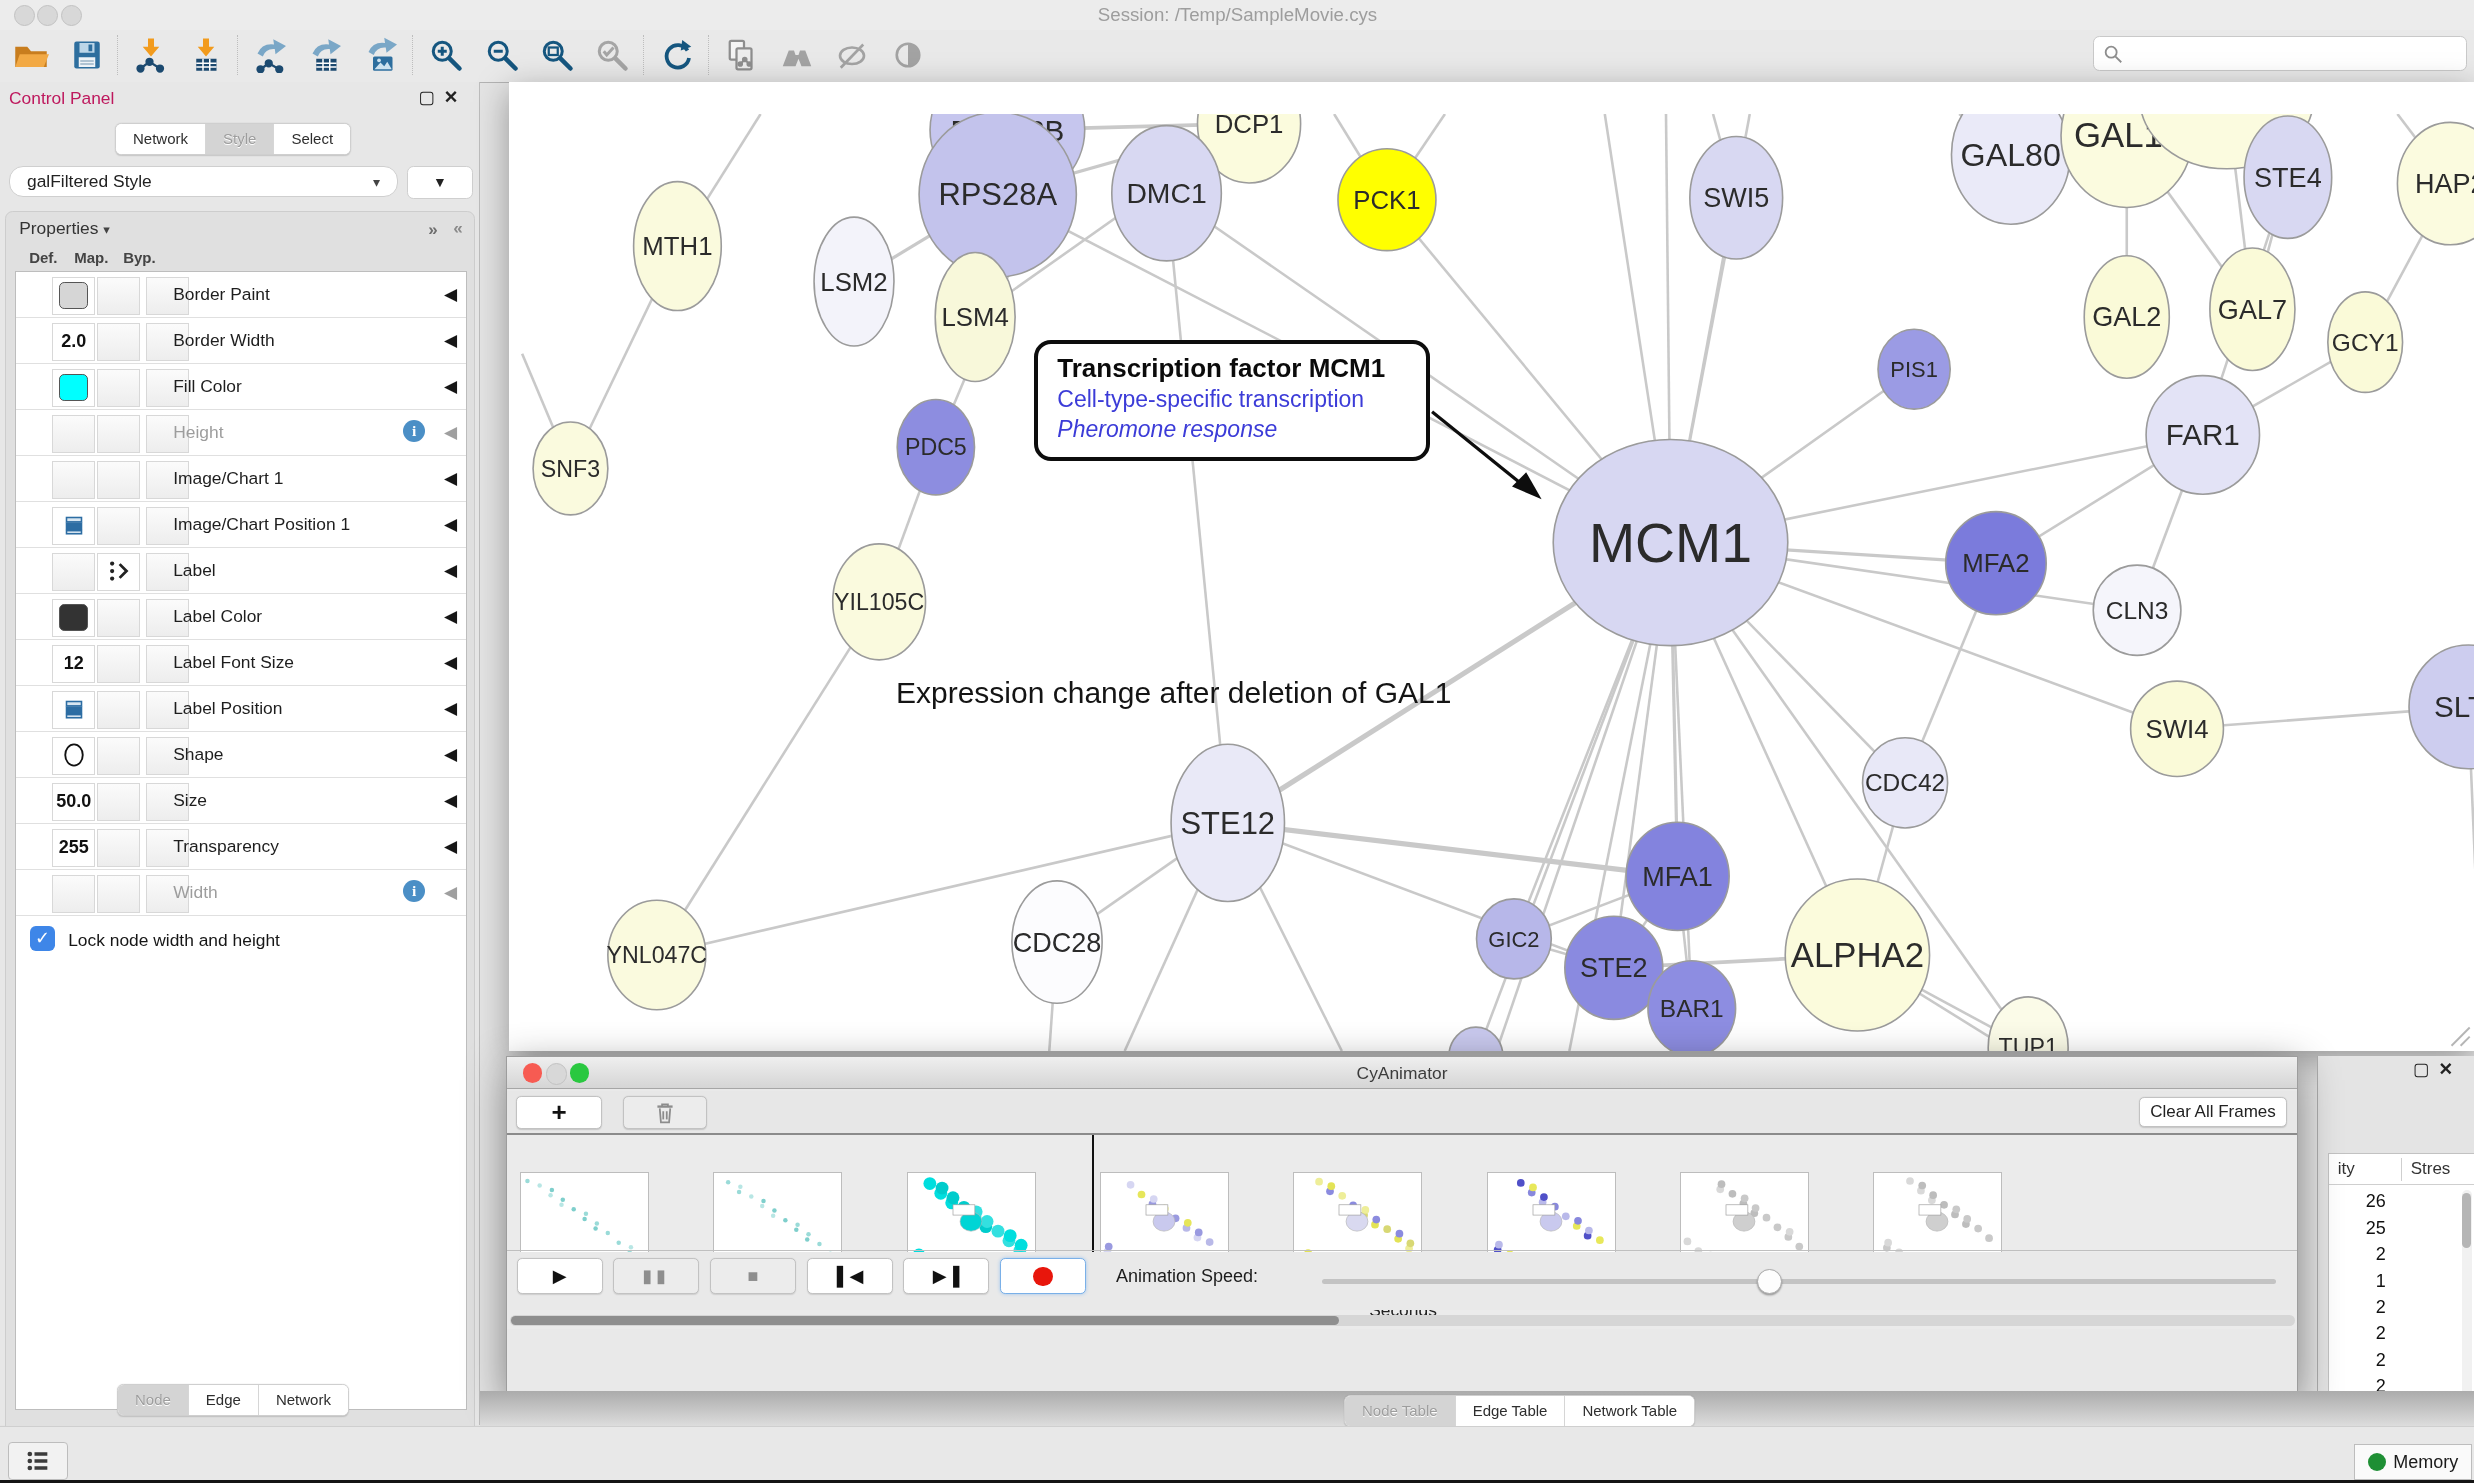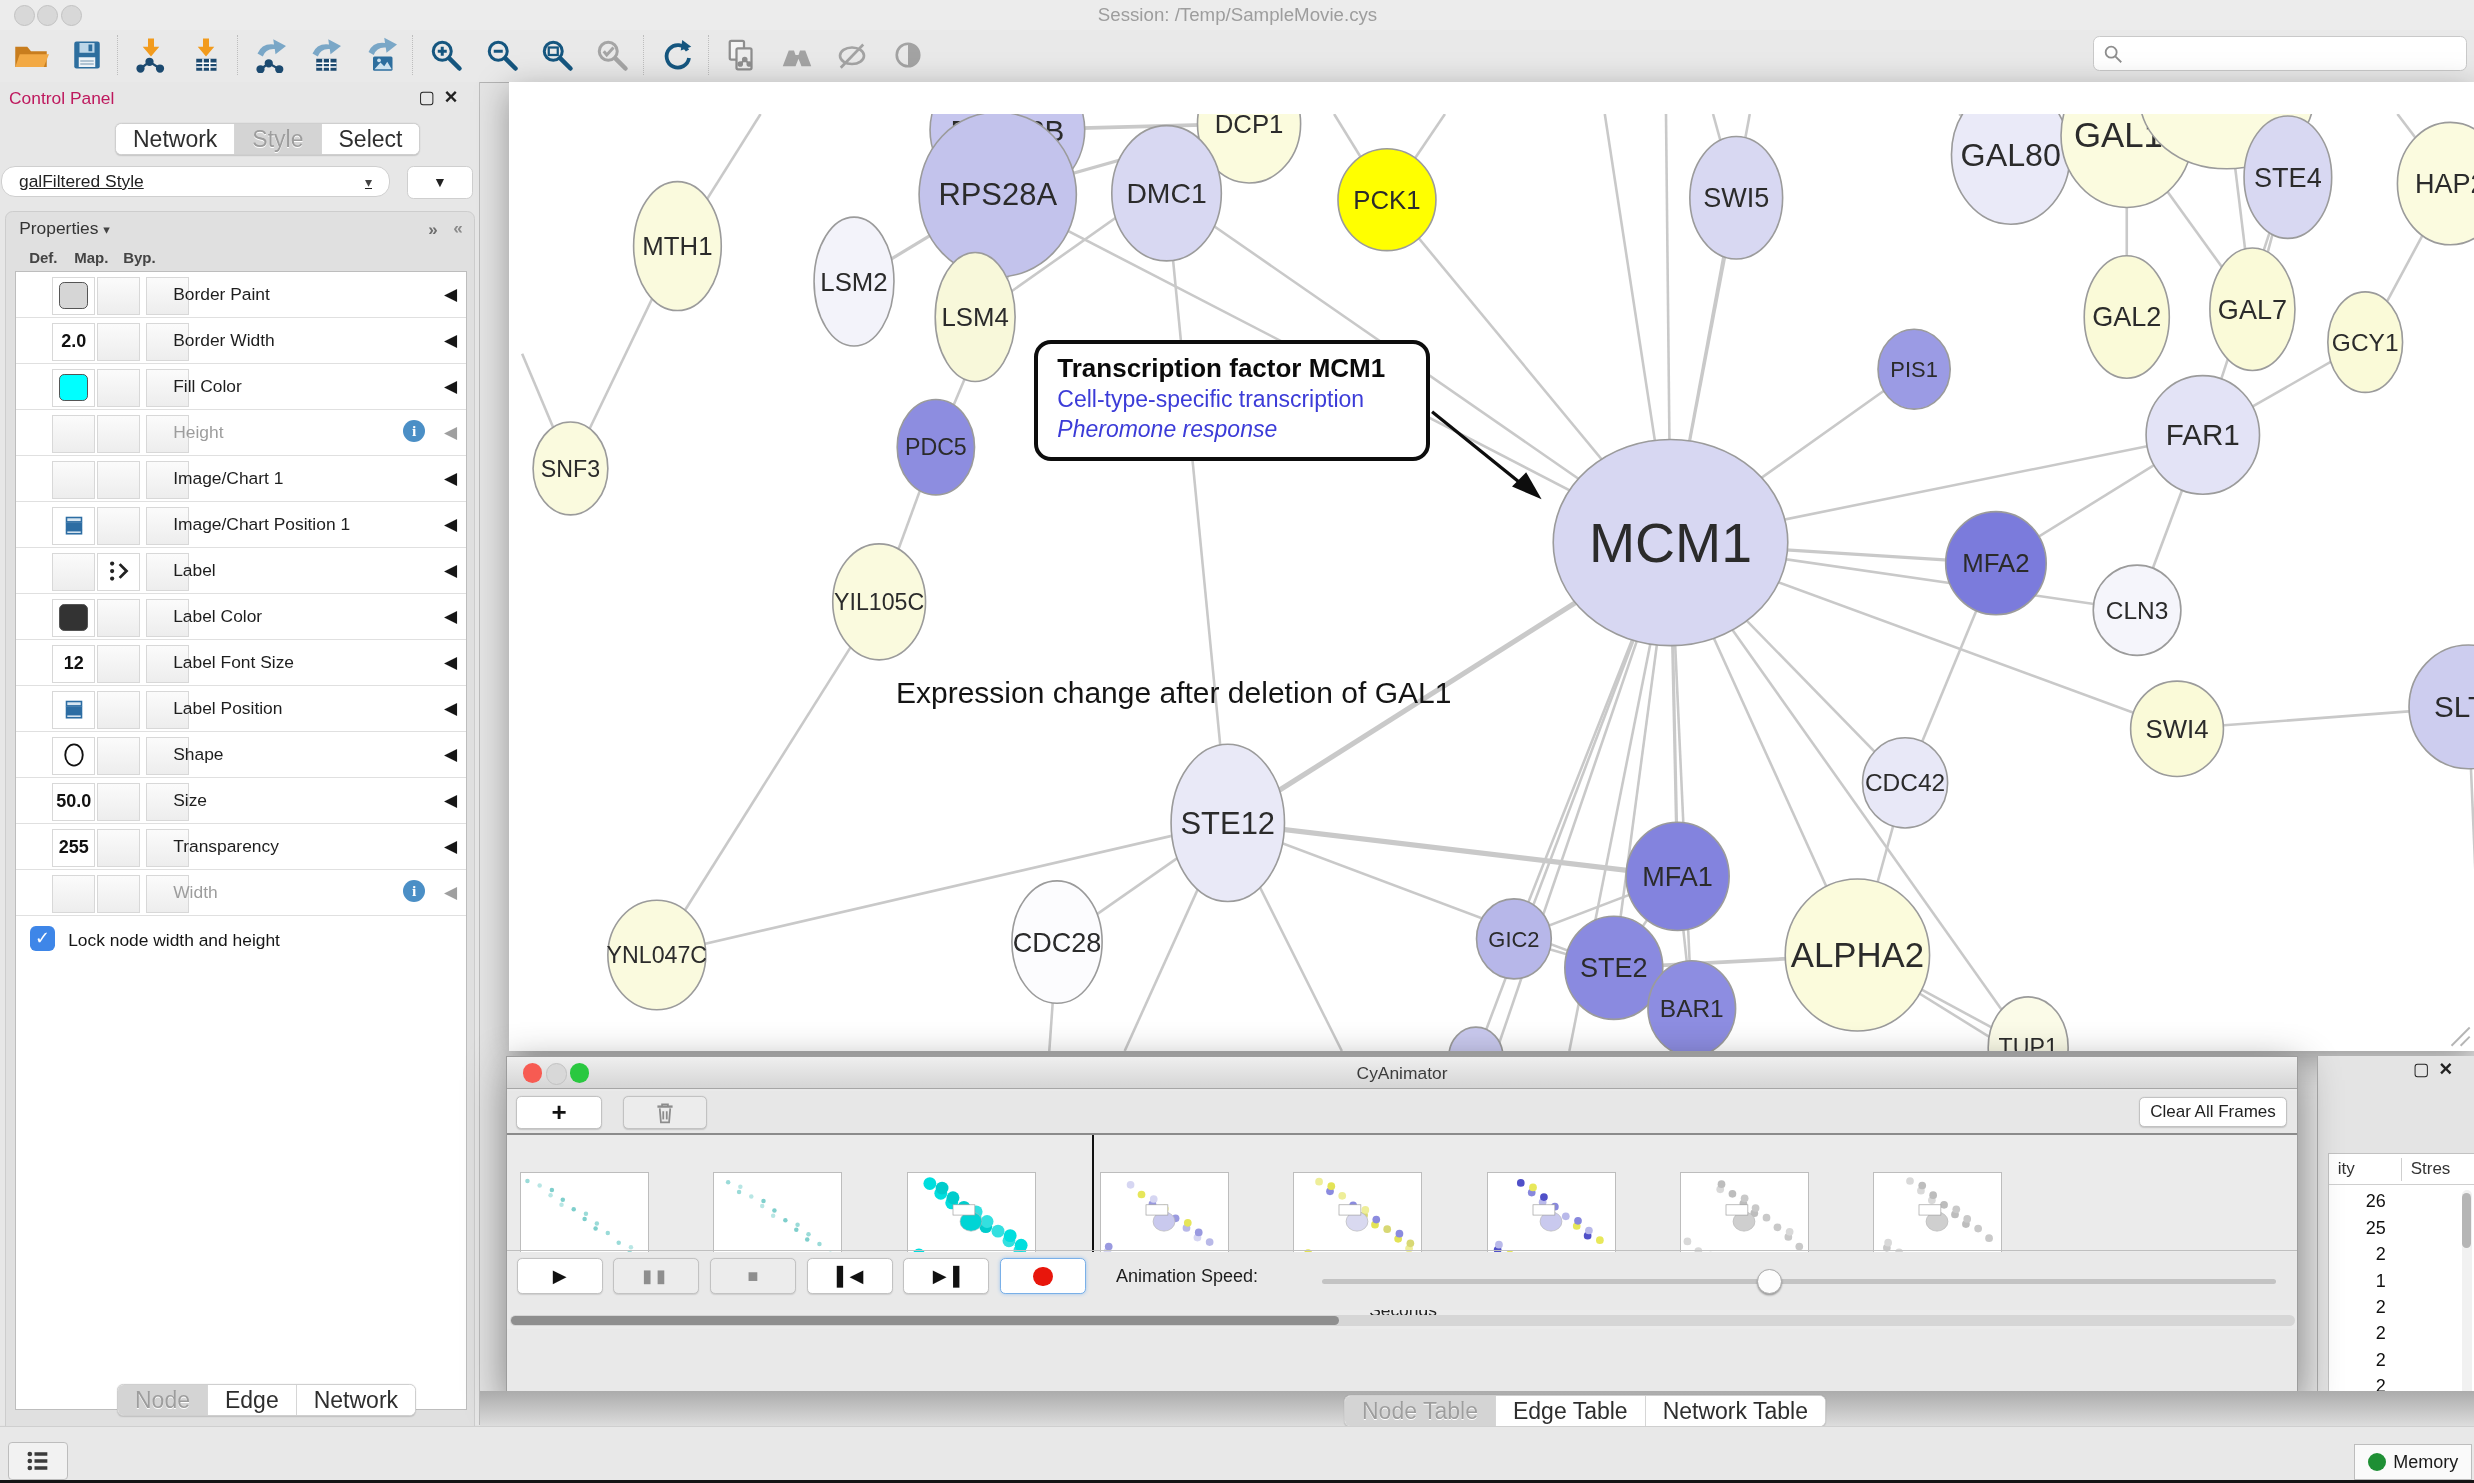--- a/index.html
+++ b/index.html
@@ -12,24 +12,24 @@
   #toolbar{left:0;top:30px;width:2475px;height:52px;background:#e9e9e9;border-bottom:1.3px solid #b3b3b3;}
   .tbtn{position:absolute;top:3.9px;width:52px;height:44px;display:flex;align-items:center;justify-content:center;}
   .tsep{position:absolute;top:5.2px;width:0;height:40px;border-left:1.3px dotted #bdbdbd;}
   #searchbox{left:2093px;top:6.4px;width:374px;height:35px;background:#fff;border:1.3px solid #c9c9c9;border-radius:6.4px;display:flex;align-items:center;padding-left:7.7px;box-sizing:border-box;}
   .titletext{width:100%;text-align:center;font-size:18.7px;color:#9d9d9d;line-height:30px;}
   
   #cpanel{left:0;top:82px;width:480px;height:1343px;background:#e7e7e7;border-right:1.3px solid #bdbdbd;box-sizing:border-box;}
   #cpanel-title{left:9px;top:6.4px;font-size:17.4px;color:#be185d;}
   .winbtns{position:absolute;top:5.2px;font-size:17.4px;color:#222;letter-spacing:9px;}
   .seg{position:absolute;display:flex;border:0.6px solid #cfcfcf;border-radius:6.4px;overflow:hidden;background:#fff;box-shadow:0 0.6px 1.3px rgba(0,0,0,.15);}
-  .seg .s{padding:0 17px;height:30px;line-height:30px;font-size:23px;color:#2e2e2e;background:#fff;border-right:0.6px solid #d6d6d6;}
+  .seg .s{padding:0 17px;height:30px;line-height:30px;font-size:15px;color:#2e2e2e;background:#fff;border-right:0.6px solid #d6d6d6;}
   .seg .s:last-child{border-right:none;}
   .seg .s.sel{background:#d4d4d4;color:#9d9d9d;text-shadow:0 0.6px 0 #fff;}
-  #stylecombo{left:1px;top:84px;width:389px;height:31px;background:#fff;border:1.3px solid #cfcfcf;border-radius:14px;display:flex;align-items:center;justify-content:space-between;padding:0 17px;box-sizing:border-box;font-size:17.4px;text-decoration:underline;}
+  #stylecombo{left:9px;top:84px;width:389px;height:31px;background:#fff;border:1.3px solid #cfcfcf;border-radius:14px;display:flex;align-items:center;justify-content:space-between;padding:0 17px;box-sizing:border-box;font-size:17.4px;}
   #styleopts{left:407px;top:84px;width:64px;height:31px;background:#fff;border:1.3px solid #cfcfcf;border-radius:6.4px;text-align:center;line-height:30px;font-size:14px;color:#222;}
   #propbox{left:5.2px;top:129px;width:470px;height:1223px;background:#e0e0e0;border:0.6px solid #cdcdcd;border-radius:7.7px;box-sizing:border-box;}
   #prophdr{left:13px;top:6.4px;font-size:17.4px;color:#333;}
   #propcols{left:9px;top:37px;width:452px;height:22px;font-size:15px;font-weight:bold;color:#444;}
   #proptable{left:9px;top:59px;width:452px;height:1139px;background:#fff;border:0.6px solid #bdbdbd;box-sizing:border-box;overflow:hidden;}
   .prow{position:relative;height:45px;border-bottom:0.6px solid #e0e0e0;}
   .pcell{position:absolute;top:4.5px;width:41px;height:36px;background:linear-gradient(#fbfbfb,#ededed);border:0.6px solid #d8d8d8;display:flex;align-items:center;justify-content:center;margin-left:22px;}
   .pswatch{width:27px;height:24.5px;border:1.3px solid #555;border-radius:5.2px;}
   .pdef{font-size:18px;font-weight:bold;color:#111;}
   .plabel{position:absolute;left:157px;top:11.6px;font-size:17.4px;color:#1e1e1e;}

